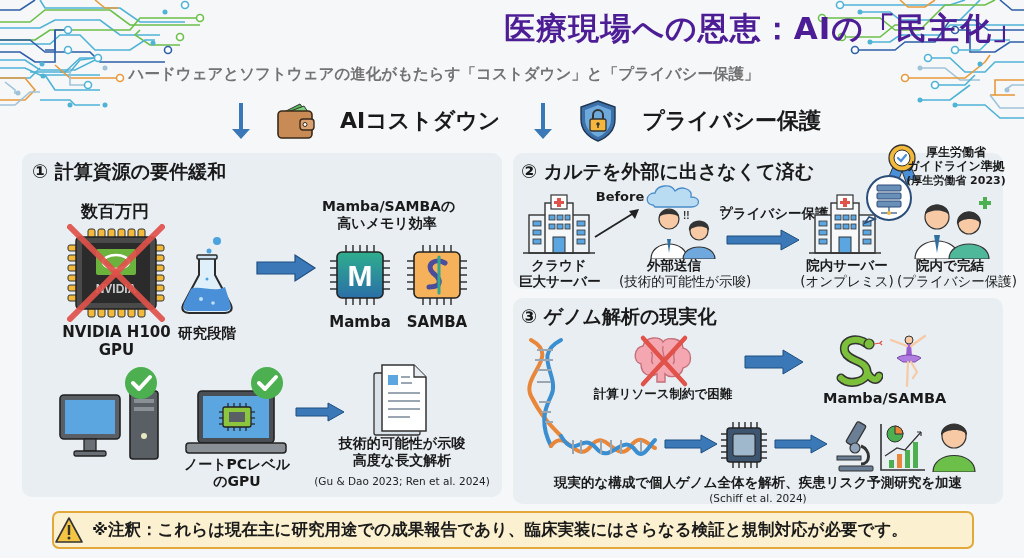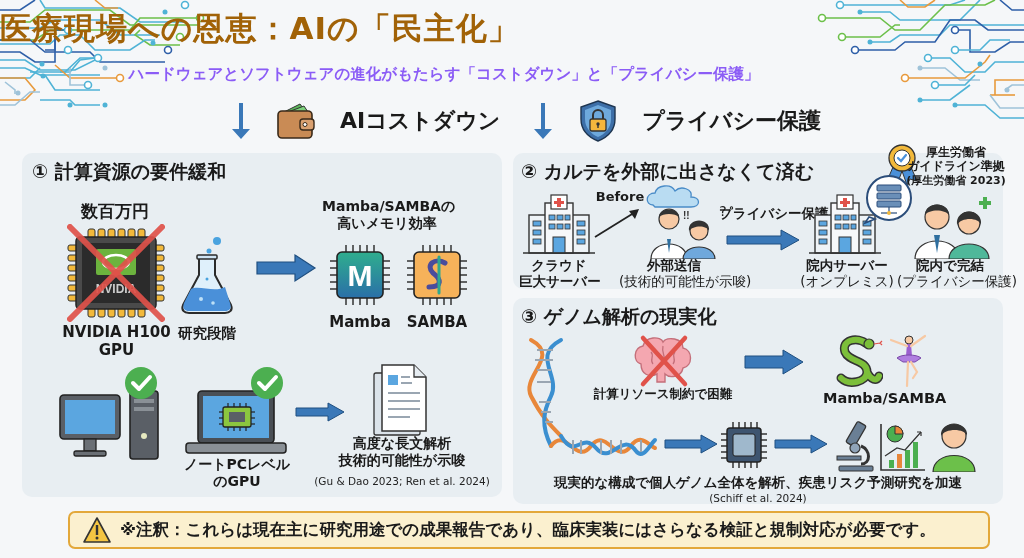--- a/index.html
+++ b/index.html
@@ -8,49 +8,49 @@
     font-family: "DejaVu Sans", sans-serif;
     background: #f5f7f9;
     color: #1d1d1d;
     position: relative;
   }
   .circuit { position: absolute; top: 0; }
   .circuit.left { left: 0; }
   .circuit.right { right: 0; }
 
   .title {
-    position: absolute; top: 8px; left: 0; width: 1024px; text-align: left;
-    font-size: 31px; font-weight: bold; letter-spacing: 1px; color: #a16207;
+    position: absolute; top: 8px; left: 0; width: 1024px; text-align: right;
+    font-size: 31px; font-weight: bold; letter-spacing: 1px; color: #4c1d95;
   }
   .subtitle {
     position: absolute; top: 64px; left: 0; width: 888px; text-align: center;
-    font-size: 15.5px; font-weight: bold; color: #8b5cf6;
+    font-size: 15.5px; font-weight: bold; color: #737373;
   }
   .benefits {
     position: absolute; top: 96px; left: 230px; width: 560px; height: 50px;
     display: flex; align-items: center; gap: 10px;
   }
   .benefit { display: flex; align-items: center; gap: 24px; }
   .benefit-label { font-size: 22px; font-weight: bold; color: #1a1a1a; white-space: nowrap; }
   .benefit + .benefit { margin-left: 22px; }
 
   .panel {
     position: absolute; background: #e8eef2; border-radius: 10px;
   }
   .panel-title {
     position: absolute; font-size: 19px; font-weight: bold; color: #1a1a1a; white-space: nowrap;
   }
   .lbl { position: absolute; text-align: center; font-weight: bold; color: #1a1a1a; white-space: nowrap; line-height: 1.2; }
   .cite { position: absolute; text-align: center; font-size: 10.5px; color: #222; white-space: nowrap; }
   .ico { position: absolute; }
 
   .notice {
-    position: absolute; left: 68px; top: 511px; width: 922px; height: 38px;
+    position: absolute; left: 52px; top: 511px; width: 922px; height: 38px;
     background: #fbf0cf; border: 2px solid #e3a83a; border-radius: 7px;
-    display: flex; align-items: center; padding-left: 12px; gap: 8px;
+    display: flex; align-items: center; gap: 8px;
   }
   .notice-text { font-size: 16.5px; font-weight: bold; color: #1a1a1a; white-space: nowrap; }
 </style>
 </head>
 <body>
 
 <svg class="circuit left" width="220" height="115" viewBox="0 0 220 115">
   <g fill="none" stroke-width="1.6">
     <path d="M0 10 L20 10 L35 0" stroke="#2e5fa8"></path>
     <path d="M40 0 L45 8 L120 8 L140 22 L185 22" stroke="#4fb3d6"></path>
@@ -369,22 +369,22 @@
         <line x1="31" y1="16" x2="40" y2="16"></line>
         <line x1="31" y1="22" x2="42" y2="22"></line>
         <line x1="18" y1="32" x2="50" y2="32"></line>
         <line x1="18" y1="40" x2="50" y2="40"></line>
         <line x1="18" y1="48" x2="50" y2="48"></line>
         <line x1="18" y1="56" x2="40" y2="56"></line>
       </g>
   </svg>
 
   <div class="lbl" style="left:290px; top:282px; width:180px; font-size:14px;">
+    <div>技術的可能性が示唆</div>
     <div>高度な長文解析</div>
-    <div>技術的可能性が示唆</div>
   </div>
   <div class="cite" style="left:282px; top:322px; width:196px;">(Gu &amp; Dao 2023; Ren et al. 2024)</div>
 </div>
 
 <div class="panel" style="left:513px; top:153px; width:490px; height:136px;">
   <div class="panel-title" style="left:8px; top:6px;">② カルテを外部に出さなくて済む</div>
 
   <svg class="ico" style="left:372px; top:-10px;" width="34" height="42" viewBox="0 0 34 42">
     <path d="M8 24 L2 38 L9 36 L12 42 L17 28 Z" fill="#4a90d9" stroke="#333" stroke-width="1"></path>
     <path d="M26 24 L32 38 L25 36 L22 42 L17 28 Z" fill="#4a90d9" stroke="#333" stroke-width="1"></path>

